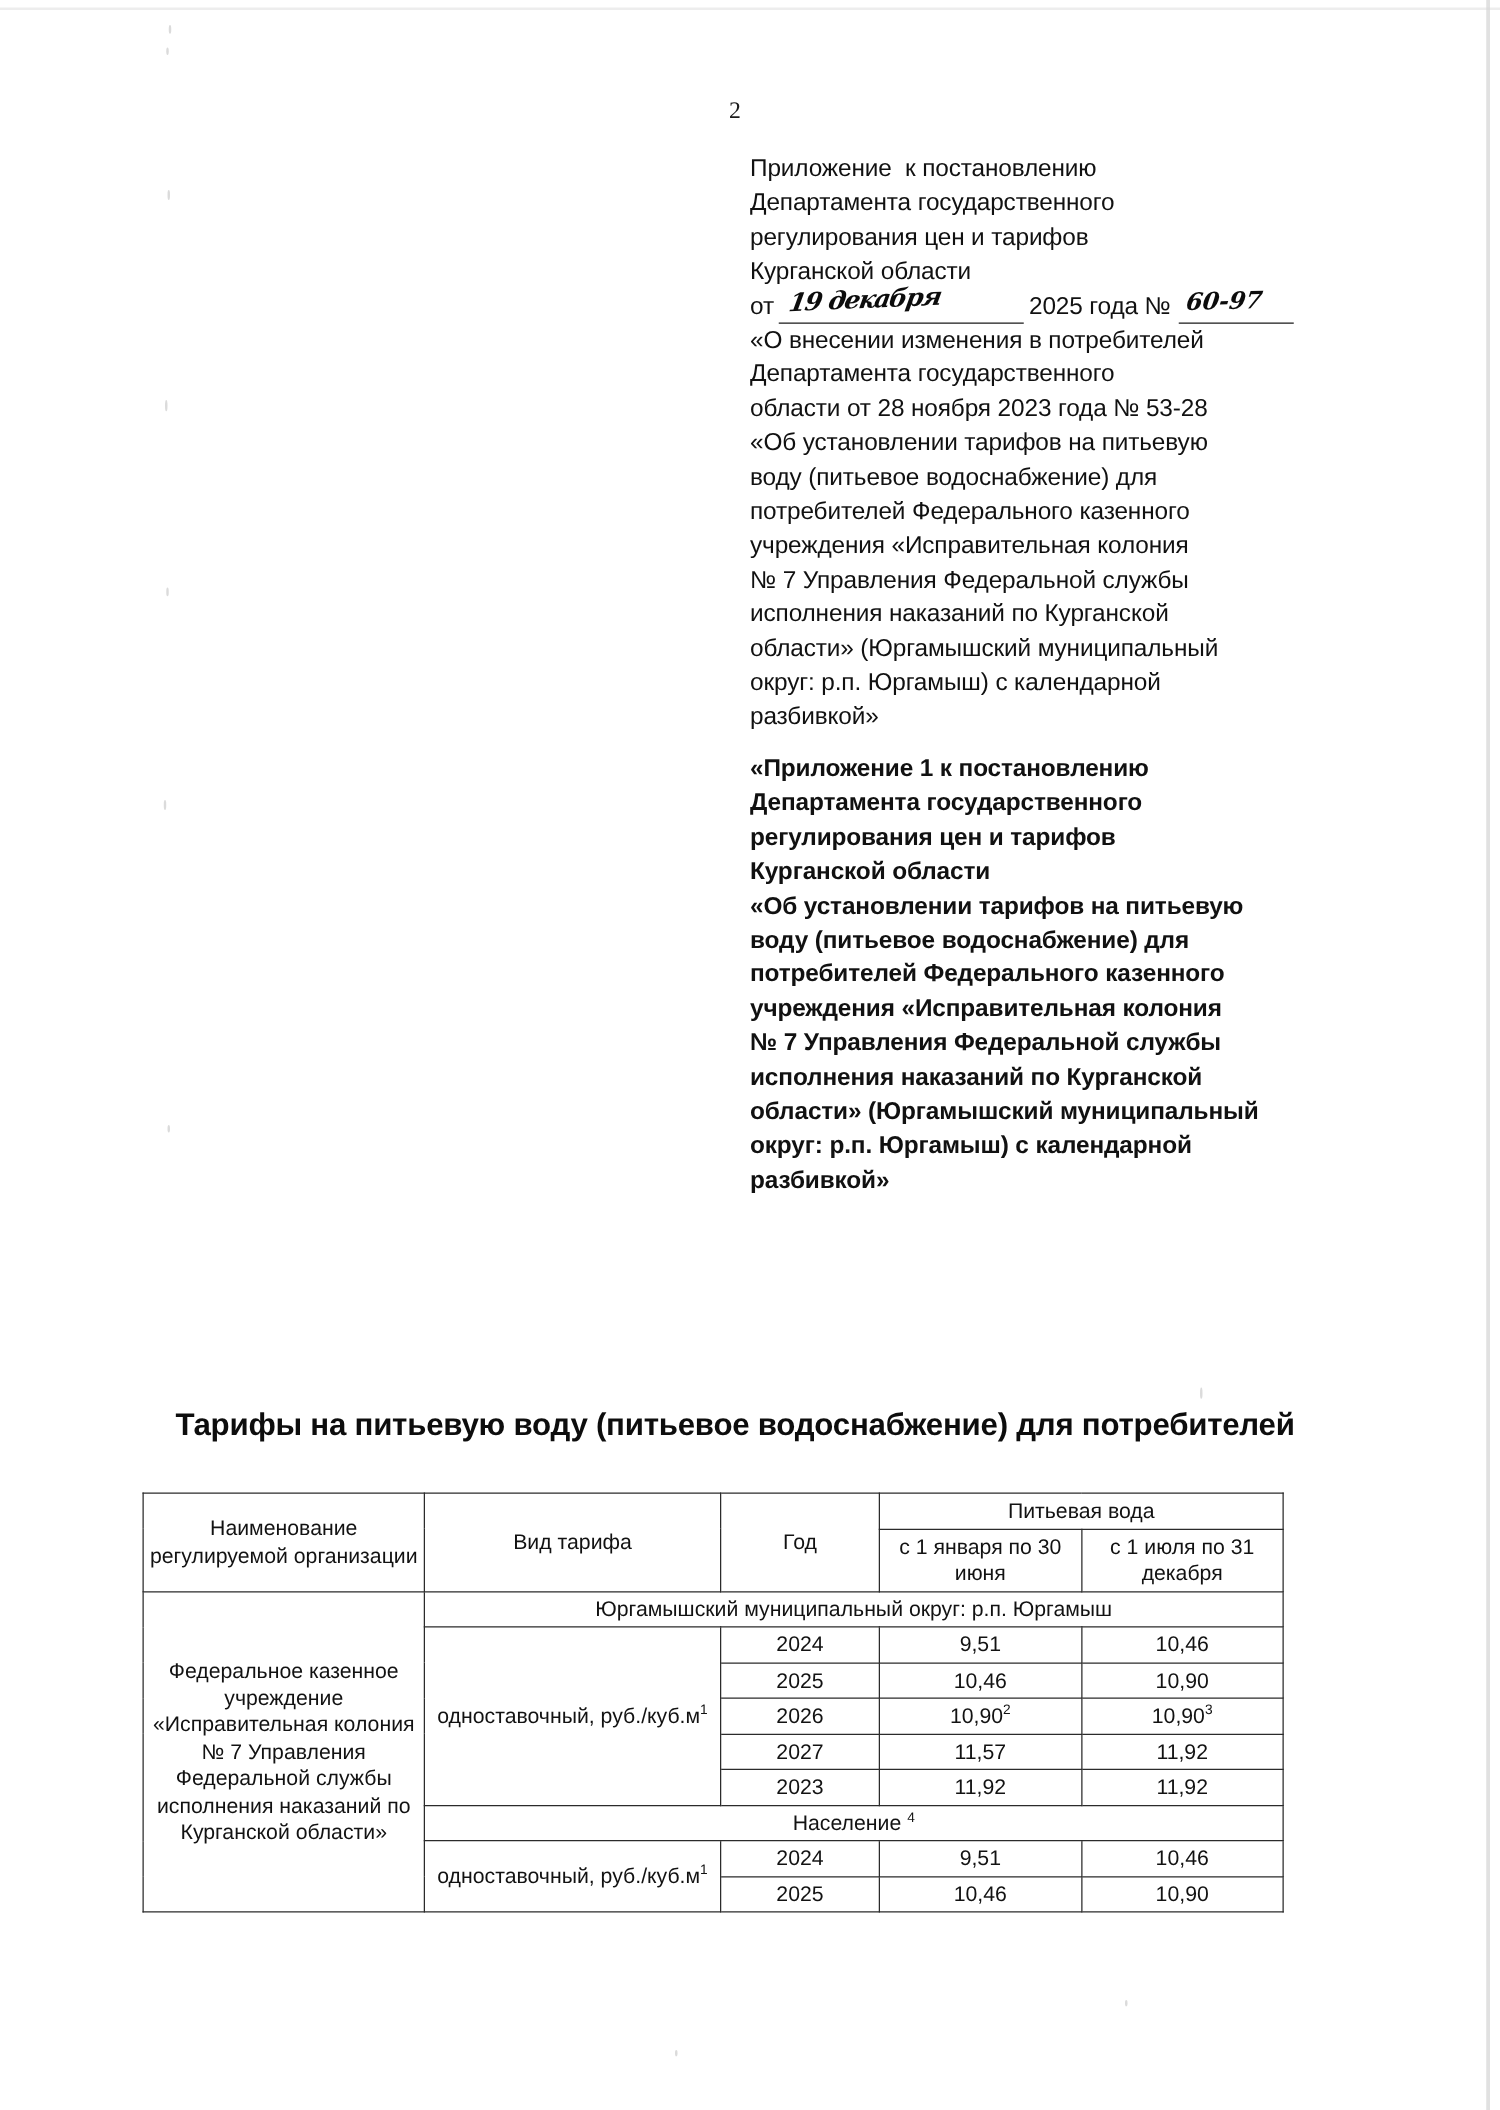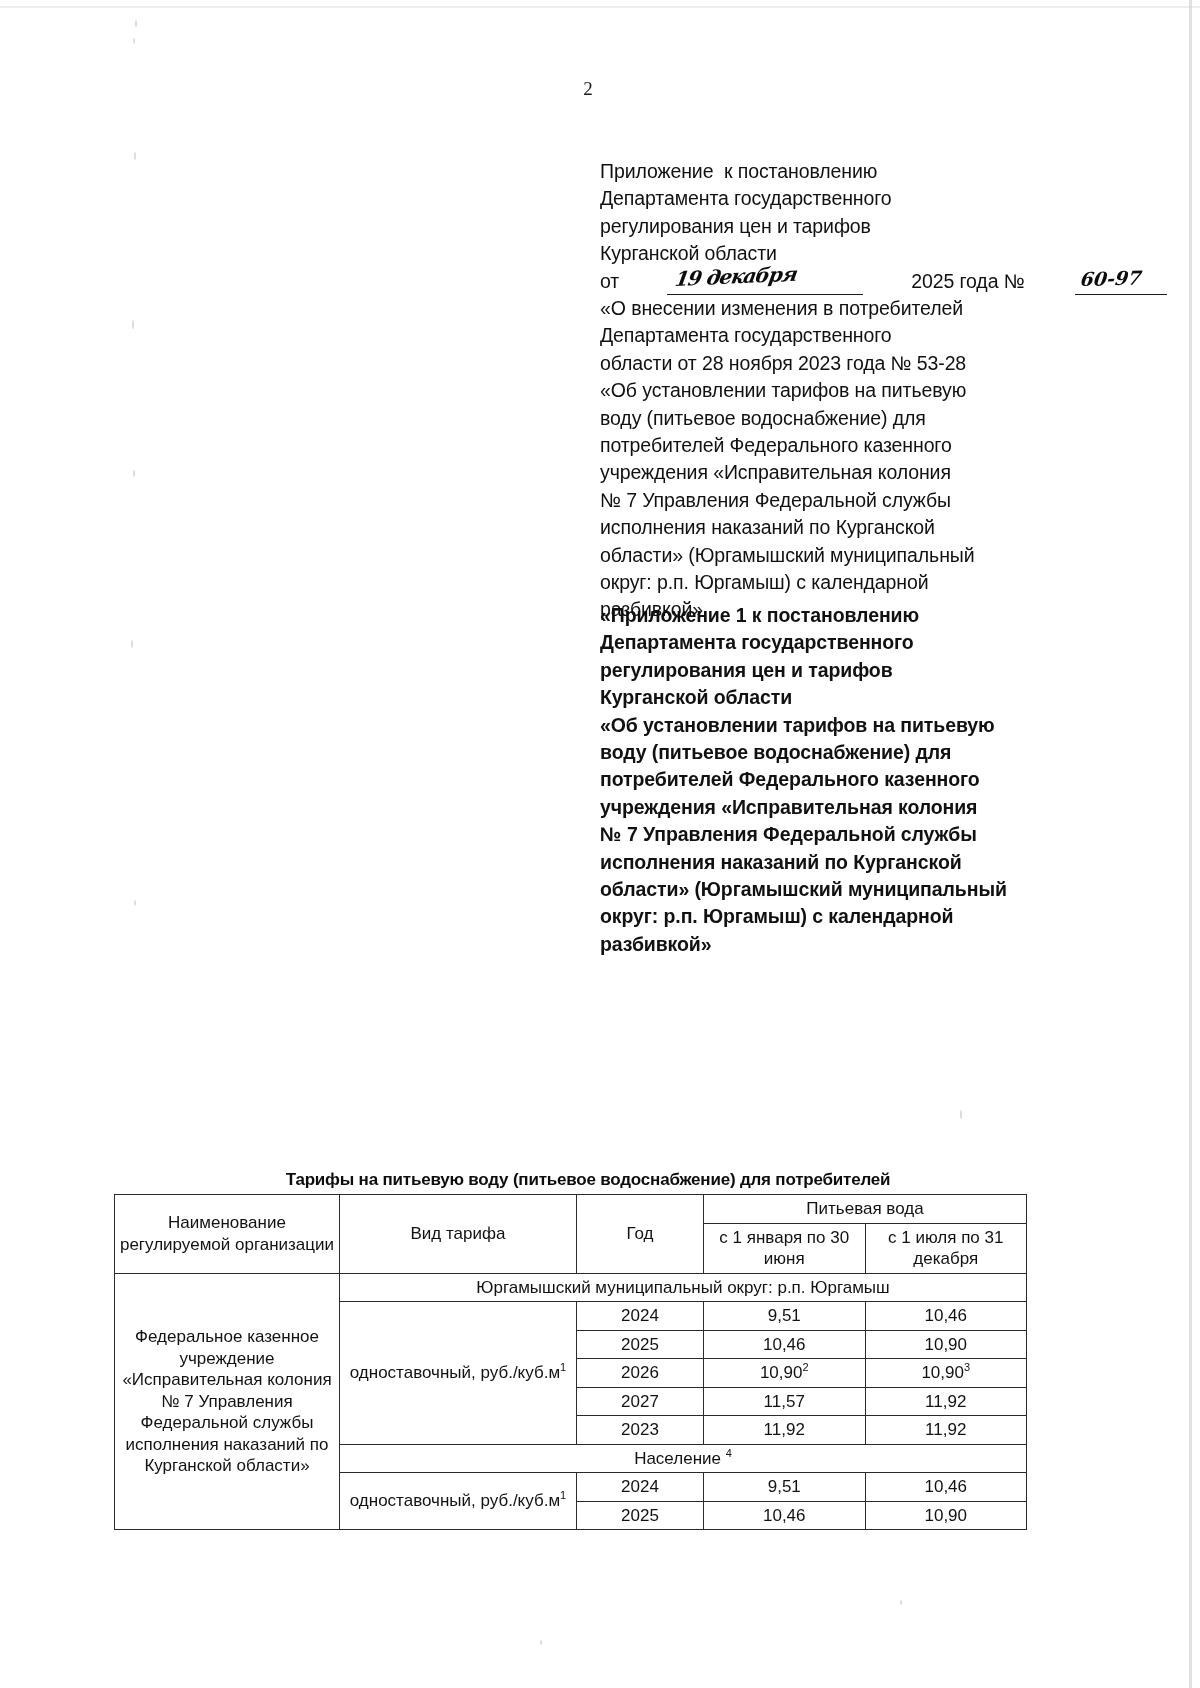--- a/index.html
+++ b/index.html
@@ -63,32 +63,31 @@
   
   .preamble {
     position: absolute;
     left: 600px;
     width: 450px;
     font-size: 19.5px;
     line-height: 27.4px;
     color: #111111;
     letter-spacing: -0.1px;
   }
-  .block-a { top: 122px; margin-top: 36px; }
+  .block-a { top: 122px; }
   .block-b { top: 602px; font-weight: bold; }
 
   .preamble .ln { white-space: pre; }
 
   
   .date-line {
     display: flex;
-    align-items: flex-end;
+    align-items: flex-start;
     white-space: nowrap;
     height: 27.4px;
-    gap: 44px;
   }
   .date-line .lbl { flex: 0 0 auto; }
   .fill-date {
     position: relative;
     flex: 0 0 auto;
     width: 196px;
     height: 26px;
     margin: 0 4px;
     border-bottom: 1.6px solid #1a1a1a;
   }
@@ -117,25 +116,25 @@
   .hand.num {
     left: 4px;
     font-size: 19px;
     letter-spacing: 0px;
     transform: skewX(-9deg) rotate(-1.5deg);
   }
 
   
   .table-title {
     position: absolute;
-    top: 1170px;
+    top: 1126px;
     left: 0;
     width: 1176px;
     text-align: center;
-    font-size: 17px;
+    font-size: 25px;
     font-weight: bold;
     color: #0d0d0d;
     letter-spacing: -0.2px;
   }
 
   
   .tariff-wrap {
     position: absolute;
     top: 1194px;
     left: 114px;

